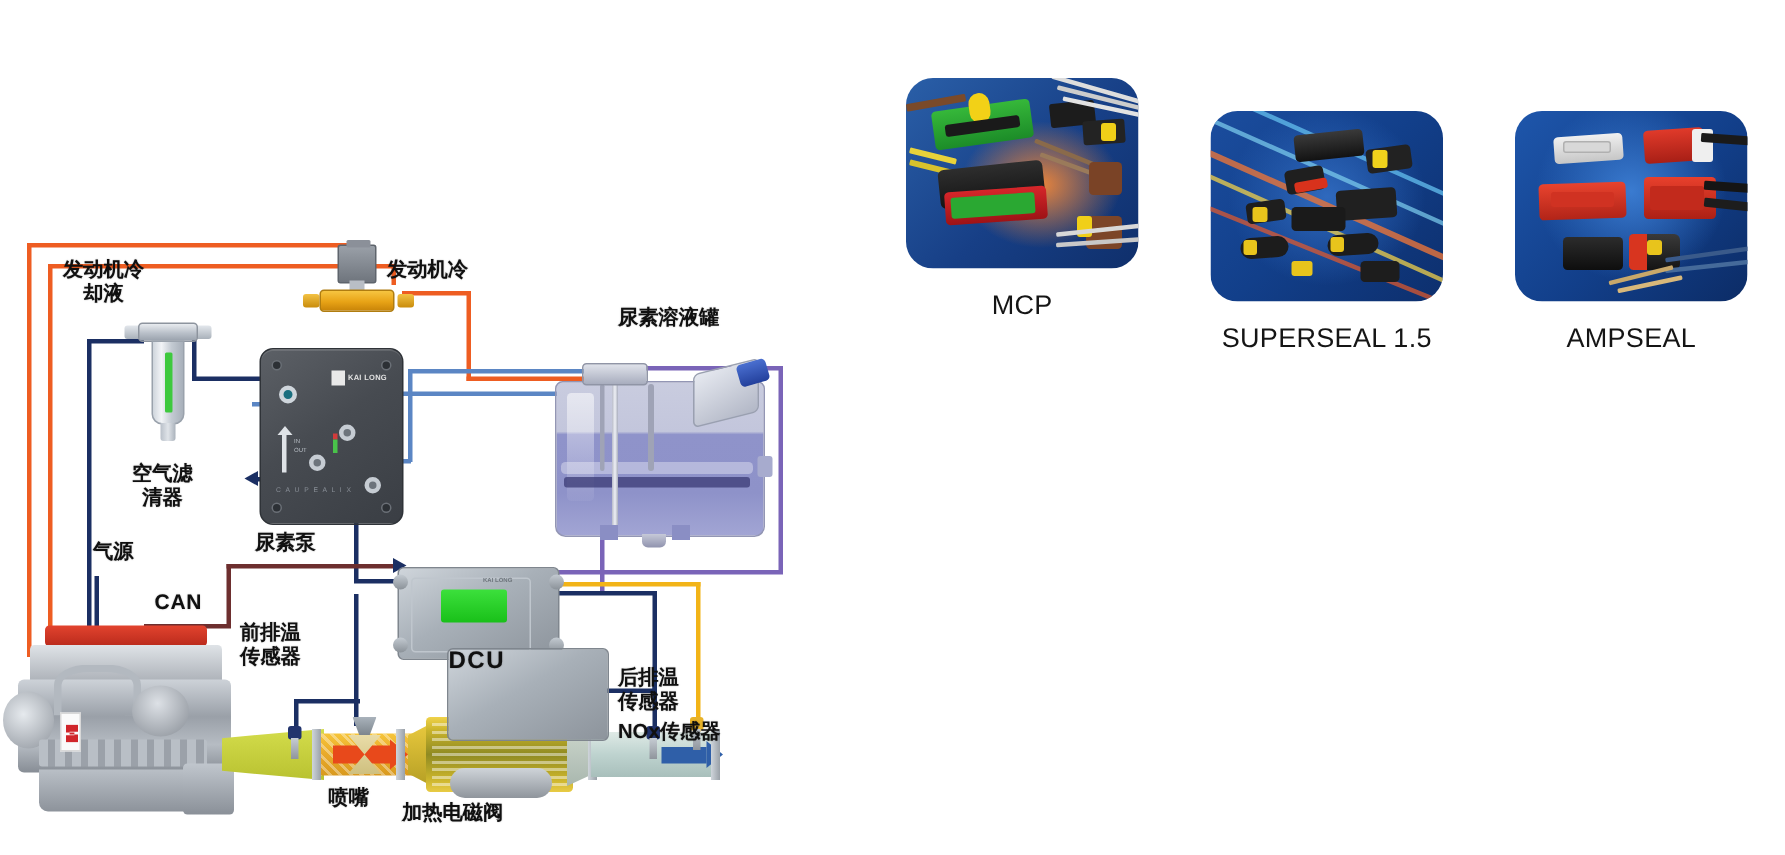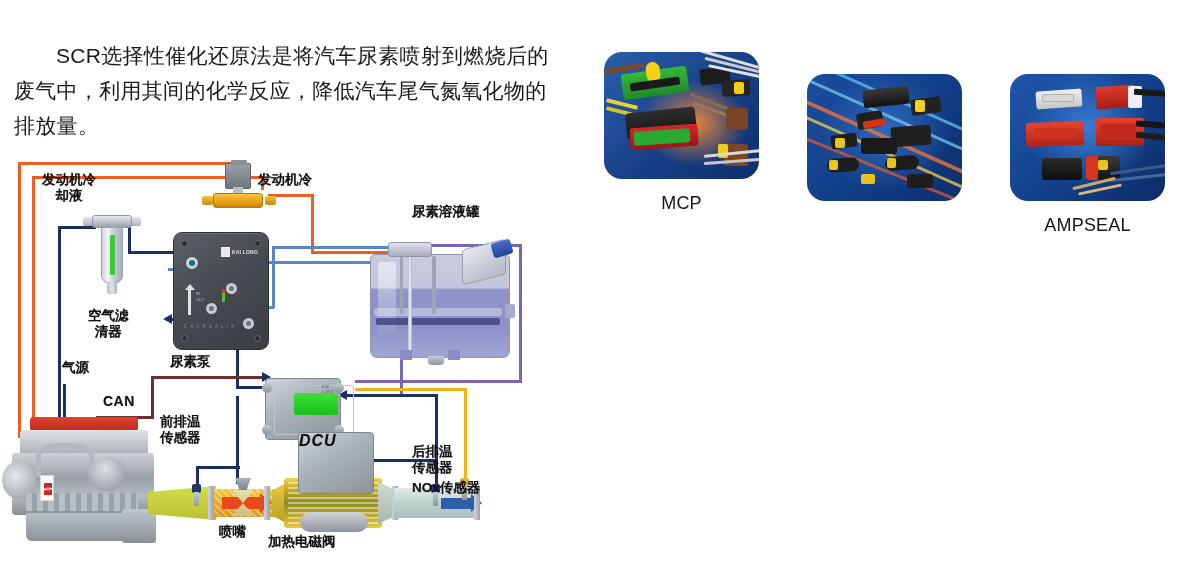--- a/index.html
+++ b/index.html
@@ -173,23 +173,23 @@
   .mixer .top{position:absolute;left:3px;top:0;width:16px;height:12px;background:linear-gradient(180deg,#a9b2bb,#7d858d);clip-path:polygon(0 0,100% 0,72% 100%,28% 100%);}
   .mixer .x{position:absolute;left:0;top:12px;width:22px;height:26px;background:linear-gradient(180deg,#e9dca8,#cfc07f);clip-path:polygon(0 0,100% 0,50% 50%,100% 100%,0 100%,50% 50%);}
 
   .sensor{position:absolute;width:9px;height:22px;}
   .sensor .cap{position:absolute;left:0;top:0;width:9px;height:9px;background:#22346d;border-radius:2px;}
   .sensor .shaft{position:absolute;left:2px;top:8px;width:5px;height:14px;background:linear-gradient(180deg,#c6ccd3,#8f959c);}
   .sensor.nox .cap{background:#e8b32a;}
 
   
   .dcu{
-    position:absolute;left:265px;top:230px;width:76px;height:62px;border-radius:4px;
+    position:absolute;left:265px;top:230px;width:108px;height:62px;border-radius:4px;
     background:linear-gradient(150deg,#cfd5db 0%,#a8b0b8 45%,#8d949c 100%);
-    border:1px solid #7f868e;box-sizing:border-box;font-style:italic;
+    border:1px solid #7f868e;box-sizing:border-box;
   }
   .dcu .inner{position:absolute;left:8px;top:6px;width:80px;height:50px;border:1px solid #bfc6cd;border-radius:3px;box-sizing:border-box;}
   .dcu .green{position:absolute;left:28px;top:14px;width:44px;height:22px;background:linear-gradient(180deg,#3ce03c,#19c019);border-radius:2px;}
   .dcu .lug{position:absolute;width:10px;height:10px;background:linear-gradient(180deg,#c3cad1,#8b9299);border-radius:50%;}
   .dcu .mini{position:absolute;left:56px;top:5px;color:#6e757c;font-size:4px;font-weight:bold;}
 
   
   .right-col{position:absolute;left:580px;top:0;width:610px;height:570px;}
   .grid{position:absolute;left:0;top:52px;width:610px;display:flex;flex-wrap:wrap;}
   .cell{width:203px;display:flex;flex-direction:column;align-items:center;}
@@ -217,21 +217,20 @@
   .cn{position:absolute;border-radius:2px;}
   .wire{position:absolute;border-radius:1px;}
 </style>
 </head>
 <body>
 
 <div class="page">
 
   <div class="left-col">
 
-    <div class="intro">SCR选择性催化还原法是将汽车尿素喷射到燃烧后的废气中，利用其间的化学反应，降低汽车尾气氮氧化物的排放量。</div>
 
     <div class="diagram">
 
       <div class="ln orange" style="left:18px;top:14px;width:3px;height:276px;"></div>
       <div class="ln orange" style="left:18px;top:14px;width:222px;height:3px;"></div>
       <div class="ln orange" style="left:237px;top:14px;width:3px;height:18px;"></div>
       <div class="ln orange" style="left:32px;top:28px;width:3px;height:262px;"></div>
       <div class="ln orange" style="left:32px;top:28px;width:232px;height:3px;"></div>
       <div class="ln orange" style="left:261px;top:28px;width:3px;height:14px;"></div>
       <div class="ln orange" style="left:268px;top:46px;width:46px;height:3px;"></div>
@@ -471,20 +470,21 @@
           <div class="cn" style="left:24px;top:60px;width:26px;height:14px;background:#1e1e1e;border-radius:3px;transform:rotate(-8deg);"></div>
           <div class="cn" style="left:28px;top:64px;width:10px;height:10px;background:#e8c41c;"></div>
           <div class="cn" style="left:54px;top:64px;width:36px;height:16px;background:#1a1a1a;border-radius:3px;"></div>
           <div class="cn" style="left:20px;top:84px;width:32px;height:14px;background:#1c1c1c;border-radius:7px;transform:rotate(-4deg);"></div>
           <div class="cn" style="left:22px;top:86px;width:9px;height:10px;background:#e8c41c;"></div>
           <div class="cn" style="left:78px;top:82px;width:34px;height:14px;background:#1c1c1c;border-radius:7px;transform:rotate(-4deg);"></div>
           <div class="cn" style="left:80px;top:84px;width:9px;height:10px;background:#e8c41c;"></div>
           <div class="cn" style="left:54px;top:100px;width:14px;height:10px;background:#e8c41c;border-radius:2px;"></div>
           <div class="cn" style="left:100px;top:100px;width:26px;height:14px;background:#1d1d1d;border-radius:3px;"></div>
         </div>
+        <div class="cap-txt">SUPERSEAL 1.5</div>
       </div>
 
       <div class="cell row2">
         <div class="thumb bg-amp">
           <div class="cn" style="left:26px;top:16px;width:46px;height:18px;background:linear-gradient(180deg,#f0f0f0,#c6c6c6);border-radius:3px;transform:rotate(-4deg);"></div>
           <div class="cn" style="left:32px;top:20px;width:32px;height:8px;background:#d8d8d8;border:1px solid #b0b0b0;box-sizing:border-box;"></div>
           <div class="cn" style="left:86px;top:12px;width:40px;height:22px;background:linear-gradient(180deg,#e03a2a,#a81f16);border-radius:3px;transform:rotate(-4deg);"></div>
           <div class="cn" style="left:118px;top:12px;width:14px;height:22px;background:#efefef;border-radius:2px;"></div>
           <div class="wire" style="left:124px;top:16px;width:40px;height:6px;background:#1a1a1a;transform:rotate(4deg);"></div>
           <div class="cn" style="left:16px;top:48px;width:58px;height:24px;background:linear-gradient(180deg,#e8432e,#b22418);border-radius:3px;transform:rotate(-2deg);"></div>

